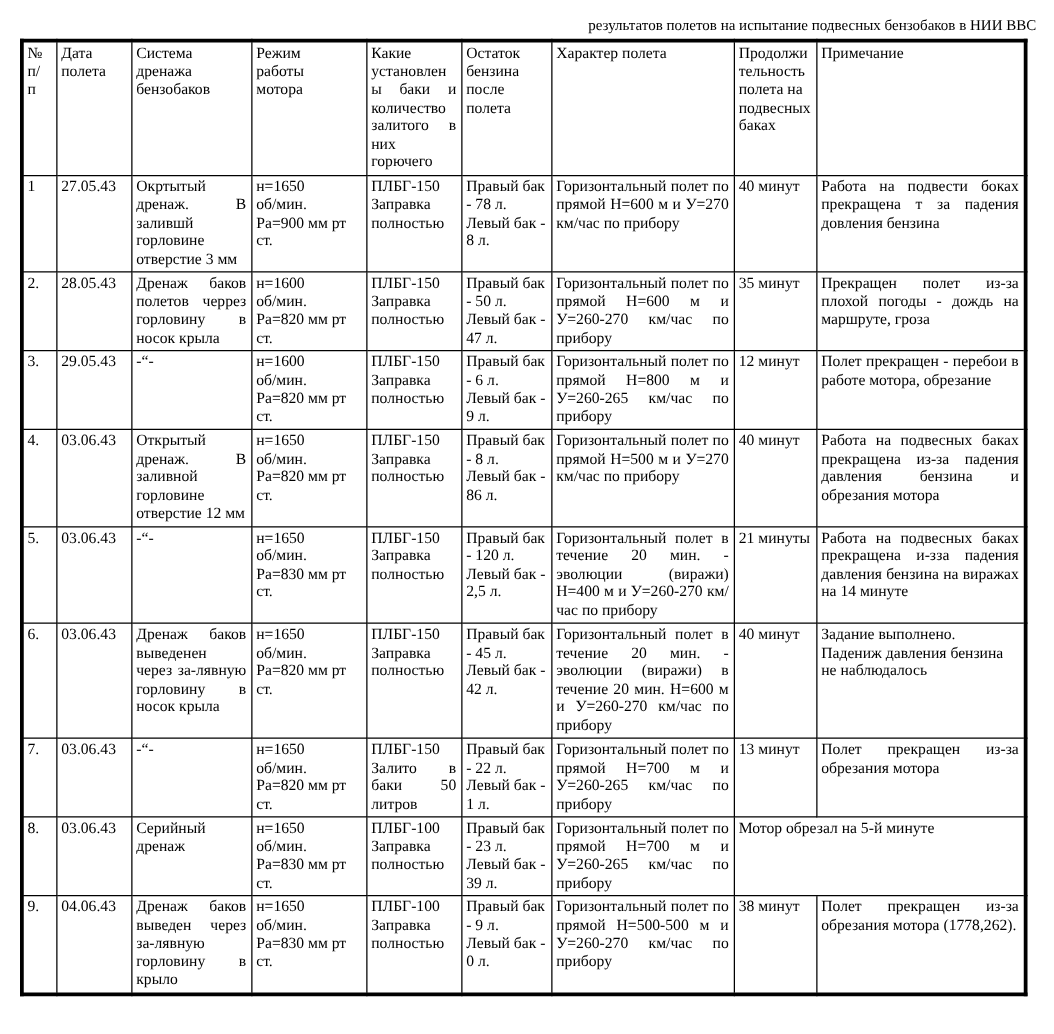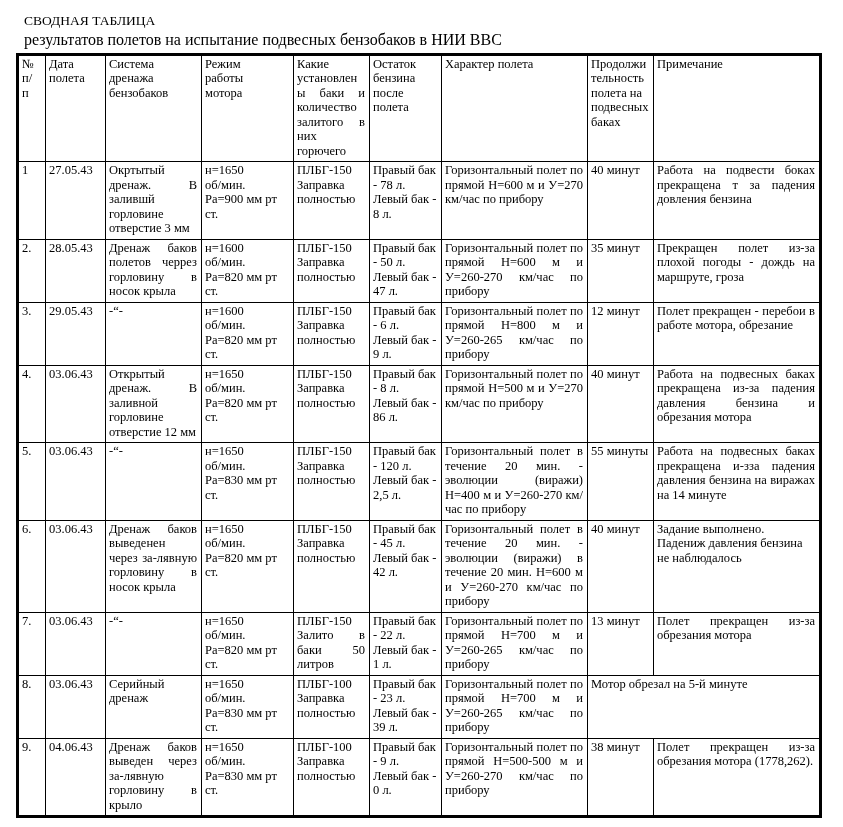--- a/index.html
+++ b/index.html
@@ -7,21 +7,21 @@
     width: 843px; height: 827px;
     font-family: "Liberation Serif", serif;
     color: #000;
     overflow: hidden;
   }
   .page { padding: 13px 14px 0 16px; }
   .doc-title {
     font-size: 13.5px; line-height: 1.25; margin: 0 0 0 8px;
   }
   .doc-subtitle {
-    font-size: 16px; line-height: 1.25; margin: 0 0 3px 8px;
+    font-size: 12px; line-height: 1.25; margin: 0 0 3px 8px; text-align: right;
   }
   table.summary {
     border-collapse: collapse;
     table-layout: fixed;
     width: 803px;
     border: 3px solid #000;
   }
   th, td {
     border: 1px solid #000;
     vertical-align: top;
@@ -33,21 +33,20 @@
     white-space: pre-line;
     overflow-wrap: break-word;
     word-wrap: break-word;
   }
   .just { text-align: justify; }
 </style>
 </head>
 <body>
 
 <div class="page">
-  <div class="doc-title">СВОДНАЯ ТАБЛИЦА</div>
   <div class="doc-subtitle">результатов полетов на испытание подвесных бензобаков в НИИ ВВС</div>
 
   <table class="summary">
     <colgroup>
       <col style="width:28px">
         <col style="width:60px">
         <col style="width:96px">
       <col style="width:92px">
         <col style="width:76px">
         <col style="width:72px">
@@ -144,21 +143,21 @@
         <td>03.06.43</td>
         <td>-“-</td>
         <td>н=1650
 об/мин.
 Ра=830 мм рт ст.</td>
         <td class="just">ПЛБГ-150
 Заправка полностью</td>
         <td>Правый бак - 120 л.
 Левый бак - 2,5 л.</td>
         <td class="just">Горизонтальный полет в течение 20 мин. - эволюции (виражи) Н=400 м и У=260-270 км/час по прибору</td>
-        <td>55 минуты</td>
+        <td>21 минуты</td>
         <td class="just">Работа на подвесных баках прекращена и-зза падения давления бензина на виражах на 14 минуте</td>
       </tr>
       <tr>
         <td>6.</td>
         <td>03.06.43</td>
         <td class="just">Дренаж баков выведенен через за-лявную горловину в носок крыла</td>
         <td>н=1650
 об/мин.
 Ра=820 мм рт ст.</td>
         <td class="just">ПЛБГ-150

